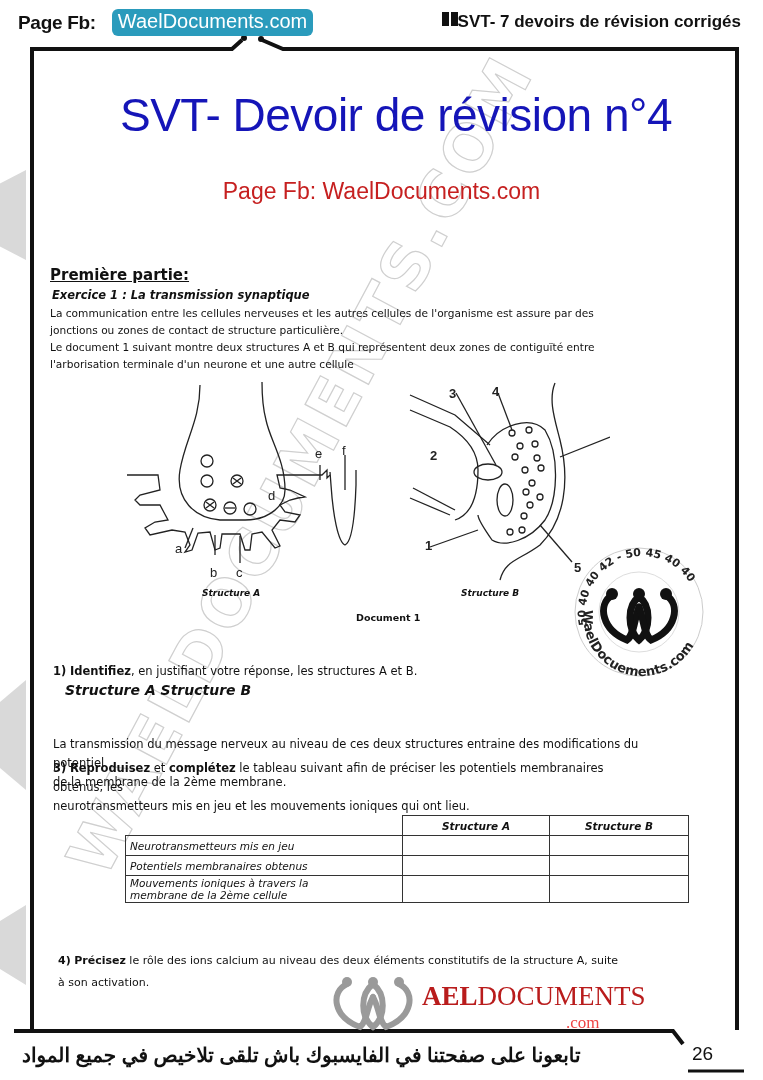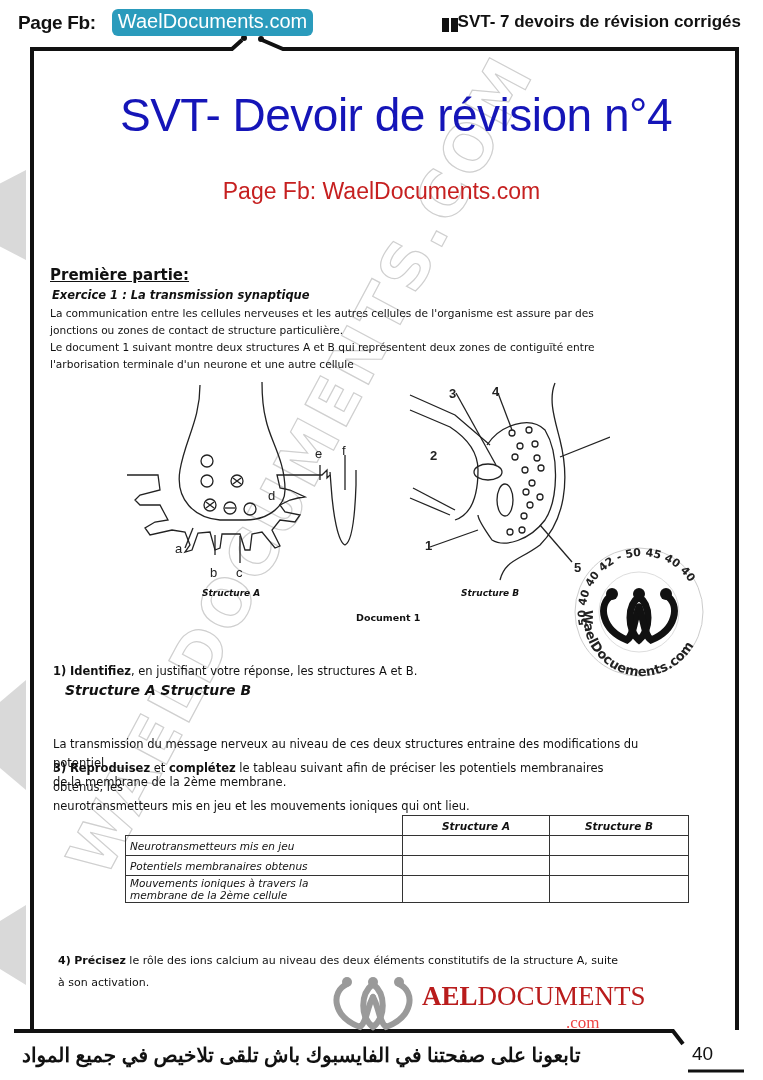--- a/index.html
+++ b/index.html
@@ -8,21 +8,21 @@
   
   .wedge { position: absolute; left: 0; background: #d9d9d9; }
   .wedge1 { top: 170px; width: 26px; height: 90px; clip-path: polygon(0 15%, 100% 0, 100% 100%, 0 85%); }
   .wedge2 { top: 680px; width: 26px; height: 110px; clip-path: polygon(0 20%, 100% 0, 100% 100%, 0 80%); }
   .wedge3 { top: 905px; width: 26px; height: 80px; clip-path: polygon(0 20%, 100% 0, 100% 100%, 0 80%); }
 
   
   .hdr-left { position: absolute; left: 18px; top: 9px; display: flex; align-items: center; gap: 16px; }
   .hdr-left .lbl { font-weight: bold; font-size: 19px; letter-spacing: -0.3px; }
   .hdr-left .pill { background: #2a9bbc; color: #fff; font-size: 20px; padding: 1px 6px 3px 6px; border-radius: 6px; }
-  .hdr-right { position: absolute; right: 22px; top: 12px; display: flex; align-items: flex-end; font-size: 17px; font-weight: bold; }
+  .hdr-right { position: absolute; right: 22px; top: 12px; display: flex; align-items: flex-start; font-size: 17px; font-weight: bold; }
   .hdr-right .book { width: 16px; height: 14px; display: inline-block; position: relative; }
   .hdr-right .book::before, .hdr-right .book::after { content: ""; position: absolute; top: 0; width: 7px; height: 14px; background: #111; }
   .hdr-right .book::before { left: 0; } .hdr-right .book::after { right: 0; }
 
   svg.frame { position: absolute; left: 0; top: 0; }
 
   .title { position: absolute; left: 0; right: 0; top: 88px; text-align: center; font-size: 46px; color: #1515b8; letter-spacing: -0.5px; margin-left: 29px; }
   .subtitle { position: absolute; left: 0; right: 0; top: 178px; text-align: center; font-size: 23px; color: #c62020; }
 
   .doc { font-family: "DejaVu Sans", sans-serif; }
@@ -266,13 +266,13 @@
     <path d="M74,12 C91,20 88,45 61,55 C54,50 54,35 48,25"></path>
   </g>
   <circle cx="22" cy="10" r="5" fill="#9a9a9a"></circle>
   <circle cx="48" cy="10" r="5" fill="#9a9a9a"></circle>
   <circle cx="74" cy="10" r="5" fill="#9a9a9a"></circle>
 </svg>
 <div class="logo-text"><b>AEL</b><span>DOCUMENTS</span></div>
 <div class="logo-com">.com</div>
 
 <div class="footer-ar">تابعونا على صفحتنا  في الفايسبوك باش تلقى تلاخيص في جميع المواد</div>
-<div class="page-num">40</div>
+<div class="page-num">26</div>
 
 </body></html>

